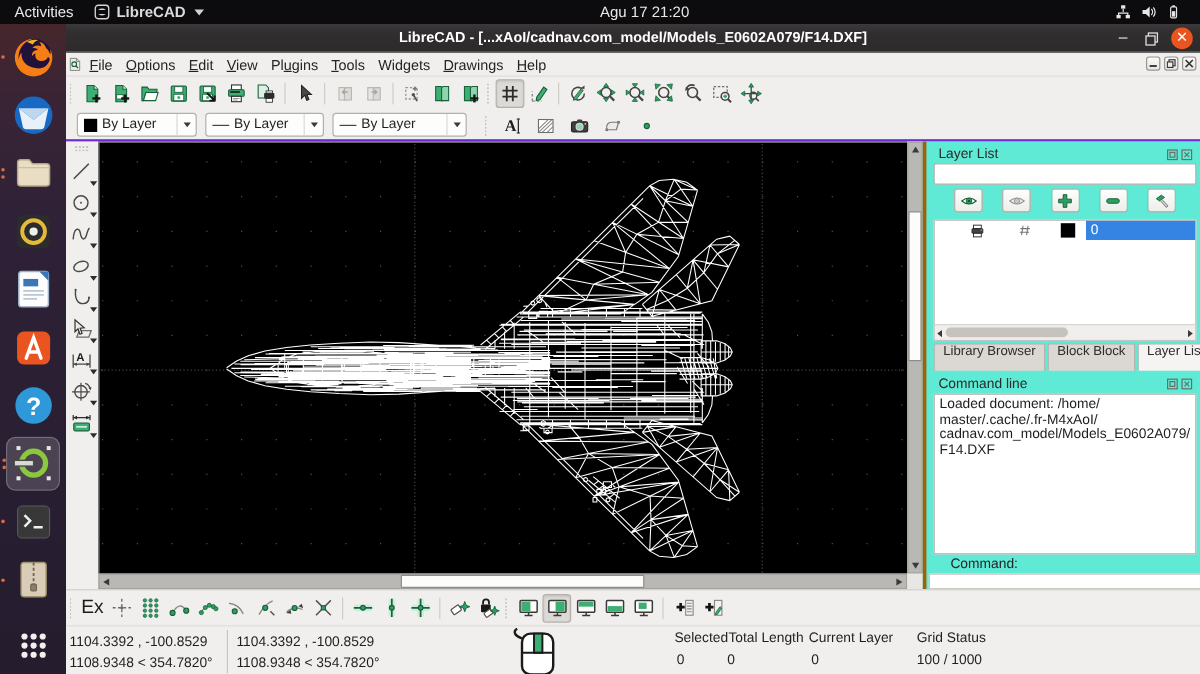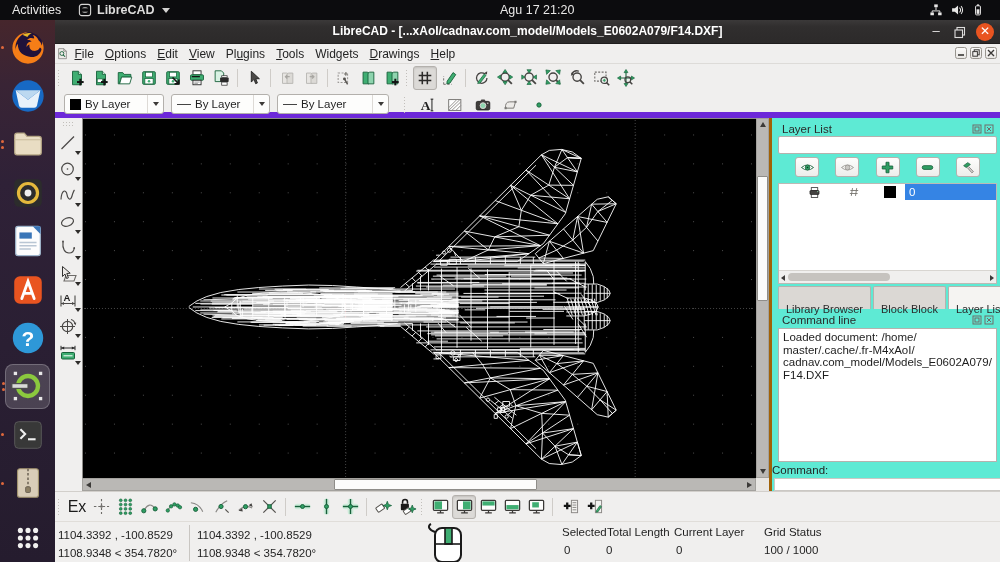--- a/index.html
+++ b/index.html
@@ -35,21 +35,21 @@
 #menubar { position:absolute; left:55px; top:44px; width:945px; height:20px; background:#f0efee; border-bottom:1px solid #dddbd8; display:flex; align-items:center; font-size:12px; color:#242424; }
 #mdi-icon { margin-left:1px; width:13px; height:13px; }
 #menu-items { display:flex; margin-left:0; }
 .menu-item { padding:1px 5.5px; cursor:pointer; }
 .menu-item u { text-decoration:underline; text-underline-offset:1px; }
 #mdi-btns { position:absolute; right:3px; top:3px; display:flex; gap:3px; }
 .mdi-btn { width:12px; height:12px; border:1px solid #98958f; border-radius:2.5px; background:linear-gradient(#fbfaf9,#e8e6e3); display:flex; align-items:center; justify-content:center; cursor:pointer; }
 
 
 #toolbar1 { position:absolute; left:55px; top:64px; width:945px; height:27px; background:#f0efee; display:flex; align-items:center; padding-left:1px; }
-#toolbar2 { position:absolute; left:55px; top:91px; width:945px; height:27px; background:#f0efee; border-bottom:6px solid #6d28d9; }
+#toolbar2 { position:absolute; left:55px; top:91px; width:945px; height:27px; background:#f0efee; border-bottom:2px solid #6d28d9; }
 .tb-icon { width:24px; height:24px; display:flex; align-items:center; justify-content:center; cursor:pointer; border-radius:3px; flex:none; }
 .tb-icon.pressed { background:#dcdad7; border:1px solid #b4b1ad; box-shadow:inset 0 1px 2px rgba(0,0,0,0.12); }
 .tb-sep { width:9px; height:20px; flex:none; position:relative; }
 .tb-sep::after { content:""; position:absolute; left:4px; top:1px; width:1px; height:18px; background:#cfccc8; }
 .tb-handle { width:7px; height:20px; flex:none; background-image:radial-gradient(#c2bfbb 34%, transparent 36%); background-size:3px 3px; background-position:1px 1px; background-repeat:repeat-y; margin-right:2px; background-clip:content-box; padding:1px 2px; }
 .combo { position:absolute; top:3px; height:20px; background:#fdfdfc; border:1px solid #b3b0ac; border-radius:3px; display:flex; align-items:center; font-size:11.5px; color:#1f1f1f; cursor:pointer; }
 .combo .swatch { margin:0 4px 0 5px; flex:none; }
 .combo .lbl { flex:1; }
 .combo .dd { width:16px; align-self:stretch; display:flex; align-items:center; justify-content:center; border-left:1px solid #dddad6; }
 .combo .dd i { width:0; height:0; border-left:3.5px solid transparent; border-right:3.5px solid transparent; border-top:4.5px solid #3c3a38; }
@@ -80,24 +80,24 @@
 #layer-table { position:absolute; left:6px; top:65px; width:219px; height:101px; background:#fff; border:1px solid #bcb9b5; }
 #layer-row { position:absolute; left:0; top:0; width:100%; height:16px; display:flex; align-items:center; }
 #layer-row .c1 { width:17px; }
 #layer-row .c2 { width:37px; display:flex; justify-content:center; }
 #layer-row .c3 { width:41px; display:flex; justify-content:center; }
 #layer-row .c4 { width:31px; display:flex; justify-content:center; }
 #layer-row .c5 { flex:1; height:100%; background:#3584e4; color:#fff; display:flex; align-items:center; padding-left:4px; font-size:11.5px; }
 #layer-hscroll { position:absolute; left:0; bottom:0; width:100%; height:13px; background:#f0efee; border-top:1px solid #d8d5d1; }
 #layer-hscroll .thumb { position:absolute; left:9px; top:2px; width:102px; height:8px; background:#c6c3bf; border-radius:4px; }
 #layer-tabs { position:absolute; left:6px; top:168px; height:23px; display:flex; }
-.ptab { border:1px solid #b5b2ae; border-bottom:none; background:#dbd8d4; padding:16px 7px 0 7px; font-size:11px; color:#2b2b2b; margin-right:2px; border-radius:2px 2px 0 0; cursor:pointer; white-space:nowrap; }
+.ptab { border:1px solid #b5b2ae; border-bottom:none; background:#dbd8d4; padding:0 7px 0 7px; font-size:11px; color:#2b2b2b; margin-right:2px; border-radius:2px 2px 0 0; cursor:pointer; white-space:nowrap; }
 .ptab.active { background:#f5f4f2; }
 #cmd-lines { position:absolute; left:6px; top:210px; width:219px; height:134px; background:#fff; border:1px solid #b5b2ae; padding:2px 4px; line-height:12.5px; font-size:11.5px; color:#1d1d1d; overflow:hidden; }
-#cmd-prompt { position:absolute; left:0; top:346px; }
+#cmd-prompt { position:absolute; left:20px; top:346px; }
 #cmd-input { position:absolute; left:2px; top:360px; width:228px; height:13px; background:#fff; border:1px solid #cbc8c4; }
 
 
 #statusbar { position:absolute; left:55px; top:491px; width:945px; height:71px; background:#f0efee; border-top:1px solid #d2cfcb; font-size:11.5px; color:#1f1f1f; }
 #snaprow { position:absolute; left:0; top:0; width:945px; height:29px; display:flex; align-items:center; padding-left:1px; }
 #snaprow .txtbtn { width:24px; text-align:center; font-size:16px; color:#1a1a1a; cursor:pointer; flex:none; }
 #statusrow { position:absolute; left:0; top:29px; width:945px; height:42px; border-top:1px solid #e0ddd9; }
 .coords { position:absolute; top:4px; line-height:18px; white-space:pre; }
 .vdiv { position:absolute; top:3px; width:1px; height:36px; background:#c9c6c2; }
 .stat-label { position:absolute; top:4px; }

